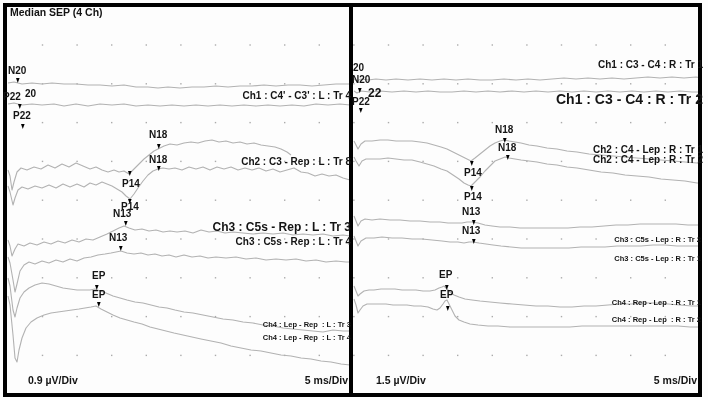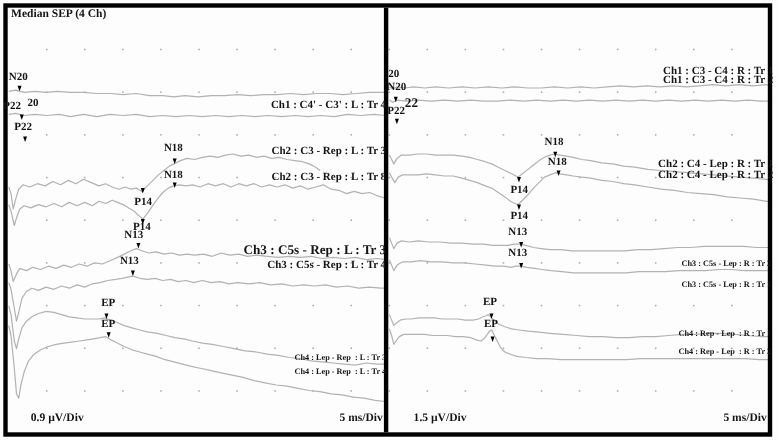--- a/index.html
+++ b/index.html
@@ -1,19 +1,19 @@
 <!DOCTYPE html>
 <html><head>
 <meta charset="utf-8">
 <style>
   html,body{margin:0;padding:0;background:#fff;}
   #screen{position:relative;width:708px;height:400px;background:#fff;overflow:hidden;
           font-family:"Liberation Sans", sans-serif;}
   #waves{position:absolute;left:0;top:0;}
-  #labels{position:absolute;left:0;top:0;width:708px;height:376px;pointer-events:none;font-family:Liberation Serif, serif;}
+  #labels{position:absolute;left:0;top:0;width:708px;height:376px;pointer-events:none;}
   #labels div{position:absolute;font-weight:bold;color:#141414;white-space:pre;line-height:1.05;}
   .title-label{font-size:10.5px;}
   .scale-label{font-size:10.5px;margin-left:20px;}
 </style>
 </head>
 <body>
 
 <div id="screen">
   <svg id="waves" width="708" height="400" viewBox="0 0 708 400">
       <rect x="0" y="0" width="708" height="400" fill="#fdfdfd"></rect>
@@ -239,40 +239,39 @@
       <rect x="5" y="5" width="695" height="390" fill="none" stroke="#000000" stroke-width="4"></rect>
       <rect x="349" y="7" width="4" height="386" fill="#000000"></rect>
     </svg>
   <div id="labels">
     <div class="title-label" style="left:10px;top:7px;">Median SEP (4 Ch)</div>
     <div class="scale-label" style="left:8px;top:375px;">0.9 µV/Div</div>
     <div class="scale-label" style="right:360px;top:375px;">5 ms/Div</div>
     <div class="scale-label" style="left:356px;top:375px;">1.5 µV/Div</div>
     <div class="scale-label" style="right:11px;top:375px;">5 ms/Div</div>
       <div style="top: 91px; right: 357px; font-size: 10px;">Ch1 : C4' - C3' : L : Tr 4</div>
-      <div style="top: 133px; right: 357px; font-size: 10px;">Ch2 : C3 - Rep : L : Tr 3</div>
       <div style="top: 157px; right: 357px; font-size: 10px;">Ch2 : C3 - Rep : L : Tr 8</div>
       <div style="top: 221px; right: 357px; font-size: 12px;">Ch3 : C5s - Rep : L : Tr 3</div>
       <div style="top: 237px; right: 357px; font-size: 10px;">Ch3 : C5s - Rep : L : Tr 4</div>
       <div style="top: 321px; right: 357px; font-size: 7.5px;">Ch4 : Lep - Rep  : L : Tr 3</div>
       <div style="top: 334px; right: 357px; font-size: 7.5px;">Ch4 : Lep - Rep  : L : Tr 4</div>
       <div style="top: 66px; left: 8px; font-size: 10px;">N20</div>
       <div style="top: 92px; left: 3px; font-size: 10px;">P22</div>
       <div style="top: 89px; left: 25px; font-size: 10px;">20</div>
       <div style="top: 111px; left: 13px; font-size: 10px;">P22</div>
       <div style="top: 130px; left: 149px; font-size: 10px;">N18</div>
       <div style="top: 155px; left: 149px; font-size: 10px;">N18</div>
       <div style="top: 179px; left: 122px; font-size: 10px;">P14</div>
       <div style="top: 202px; left: 121px; font-size: 10px;">P14</div>
       <div style="top: 209px; left: 113px; font-size: 10px;">N13</div>
       <div style="top: 233px; left: 109px; font-size: 10px;">N13</div>
       <div style="top: 271px; left: 92px; font-size: 10px;">EP</div>
       <div style="top: 290px; left: 92px; font-size: 10px;">EP</div>
       <div style="top: 60px; right: 5px; font-size: 10px;">Ch1 : C3 - C4 : R : Tr 1</div>
-      <div style="top: 68px; right: 5px; font-size: 10px;">Ch1 : C3 - C4 : R : Tr 2</div>
+      <div style="top: 92px; right: 5px; font-size: 14px;">Ch1 : C3 - C4 : R : Tr 2</div>
       <div style="top: 145px; right: 5px; font-size: 10px; text-align: right;">Ch2 : C4 - Lep : R : Tr 1</div>
       <div style="top: 155px; right: 5px; font-size: 10px;">Ch2 : C4 - Lep : R : Tr 2</div>
       <div style="top: 220px; right: 7px; font-size: 7.5px; margin-top: 35px;">Ch3 : C5s - Lep : R : Tr 1</div>
       <div style="top: 236px; right: 7px; font-size: 7.5px;">Ch3 : C5s - Lep : R : Tr 2</div>
       <div style="top: 299px; right: 7px; font-size: 7.5px;">Ch4 : Rep - Lep  : R : Tr 1</div>
       <div style="top: 316px; right: 7px; font-size: 7.5px;">Ch4 : Rep - Lep  : R : Tr 2</div>
       <div style="top: 63px; left: 353px; font-size: 10px;">20</div>
       <div style="top: 75px; left: 352px; font-size: 10px;">N20</div>
       <div style="top: 87px; left: 368px; font-size: 12px;">22</div>
       <div style="top: 97px; left: 352px; font-size: 10px;">P22</div>

